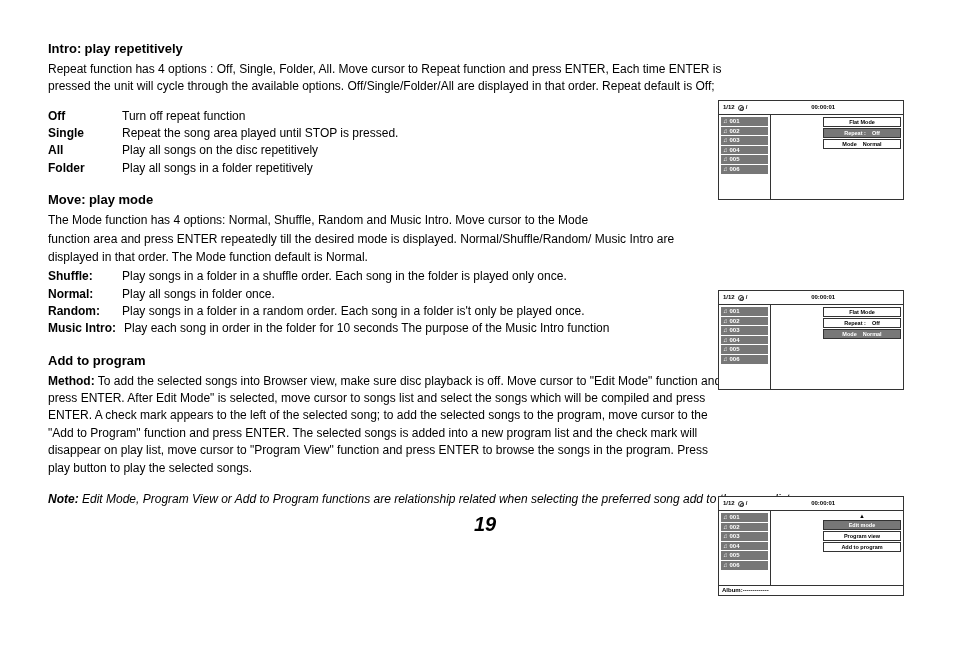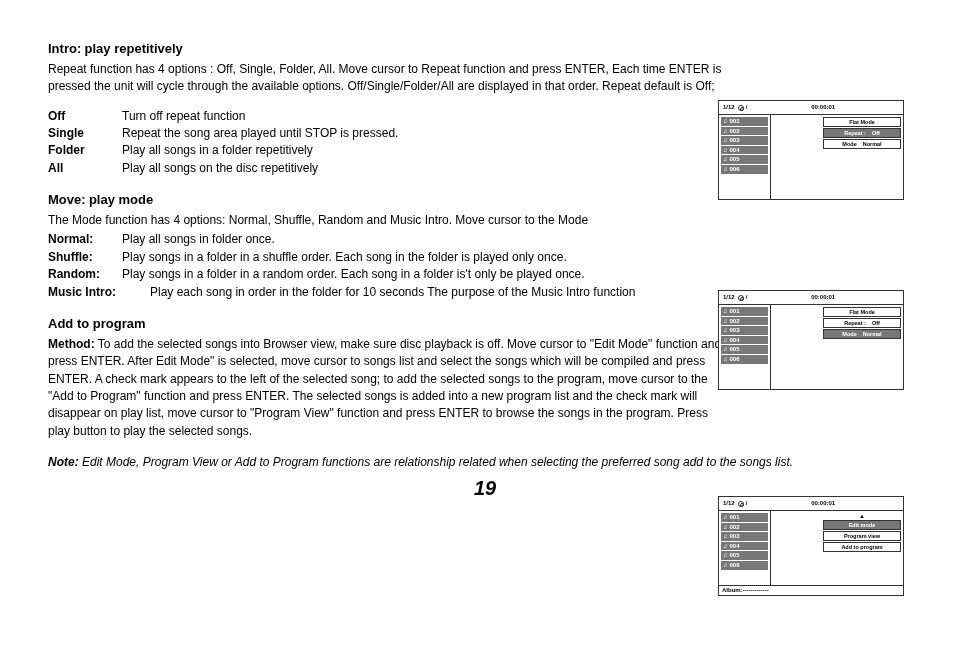--- a/index.html
+++ b/index.html
@@ -25,21 +25,21 @@
   }
   .section {
     margin-bottom: 14px;
   }
   .heading { font-weight: bold; font-size: 13px; }
   .heading-line { margin-bottom: 2px; }
   p { margin-bottom: 2px; }
   .def-row { display: flex; }
   .def-term { font-weight: bold; width: 74px; flex-shrink:0; }
   .def-desc { }
-  .def-term-wide { font-weight: bold; width: 102px; flex-shrink:0; }
+  .def-term-wide { font-weight: bold; width: 76px; flex-shrink:0; }
   .ital { font-style: italic; }
   .bold { font-weight: bold; text-align: right; }
   .page-num { text-align: center; font-style: italic; font-weight: bold; font-size: 20px; margin-top: 2px; }
 
   
   .shot {
     position: absolute;
     width: 186px;
     border: 1px solid #333;
     background: #fff;
@@ -143,42 +143,43 @@
     <div style="height:10px"></div>
     <div class="def-row">
       <div class="def-term">Off</div>
       <div class="def-desc">Turn off repeat function</div>
     </div>
     <div class="def-row">
       <div class="def-term">Single</div>
       <div class="def-desc">Repeat the song area played until STOP is pressed.</div>
     </div>
     <div class="def-row">
+      <div class="def-term">All</div>
+      <div class="def-desc">Play all songs on the disc repetitively</div>
+    </div>
+    <div class="def-row">
       <div class="def-term">Folder</div>
       <div class="def-desc">Play all songs in a folder repetitively</div>
-    </div>
-    <div class="def-row">
-      <div class="def-term">All</div>
-      <div class="def-desc">Play all songs on the disc repetitively</div>
     </div>
   </div>
 
   <div class="section text-col">
     <div class="heading-line">
       <span class="heading">Move:</span>
       <span class="heading sub">play mode</span>
     </div>
     <p>The Mode function has 4 options: Normal, Shuffle, Random and Music Intro. Move cursor to the Mode</p>
+    <p> function area and press ENTER repeatedly till the desired mode is displayed. Normal/Shuffle/Random/ Music Intro are displayed in that order. The Mode function default is Normal.</p>
+    <div class="def-row">
+      <div class="def-term">Shuffle:</div>
+      <div class="def-desc">Play songs in a folder in a shuffle order. Each song in the folder is played only once.</div>
+    </div>
     <div class="def-row">
       <div class="def-term">Normal:</div>
       <div class="def-desc">Play all songs in folder once.</div>
-    </div>
-    <div class="def-row">
-      <div class="def-term">Shuffle:</div>
-      <div class="def-desc">Play songs in a folder in a shuffle order. Each song in the folder is played only once.</div>
     </div>
     <div class="def-row">
       <div class="def-term">Random:</div>
       <div class="def-desc">Play songs in a folder in a random order. Each song in a folder is't only be played once.</div>
     </div>
     <div class="def-row">
       <div class="def-term-wide">Music Intro:</div>
       <div class="def-desc">Play each song in order in the folder for 10 seconds The purpose of the Music Intro function</div>
     </div>
   </div>

